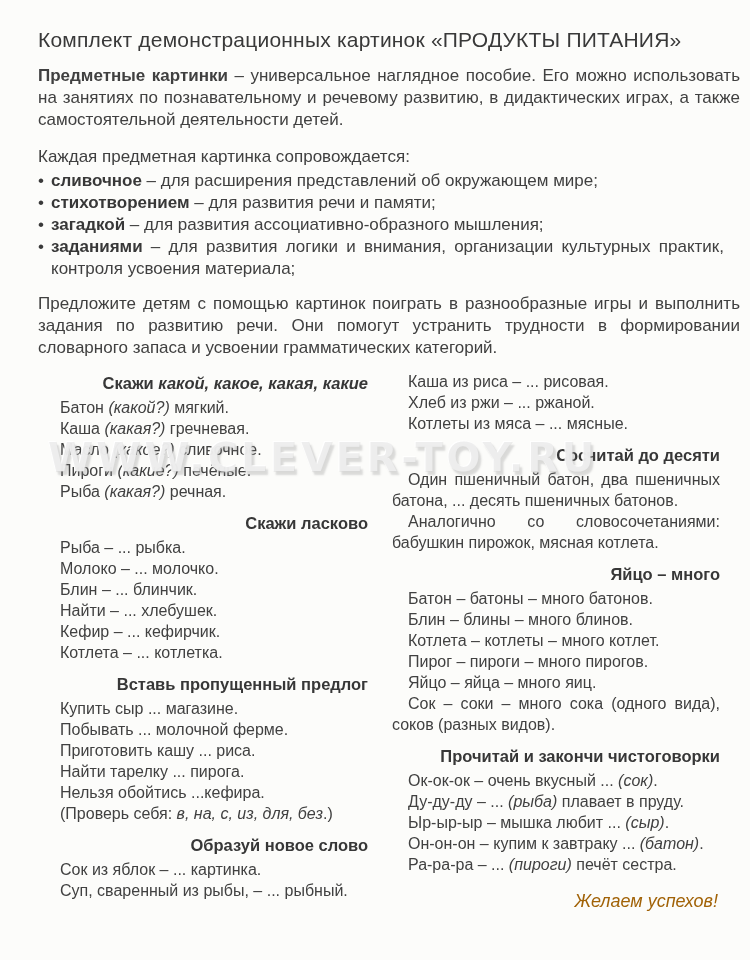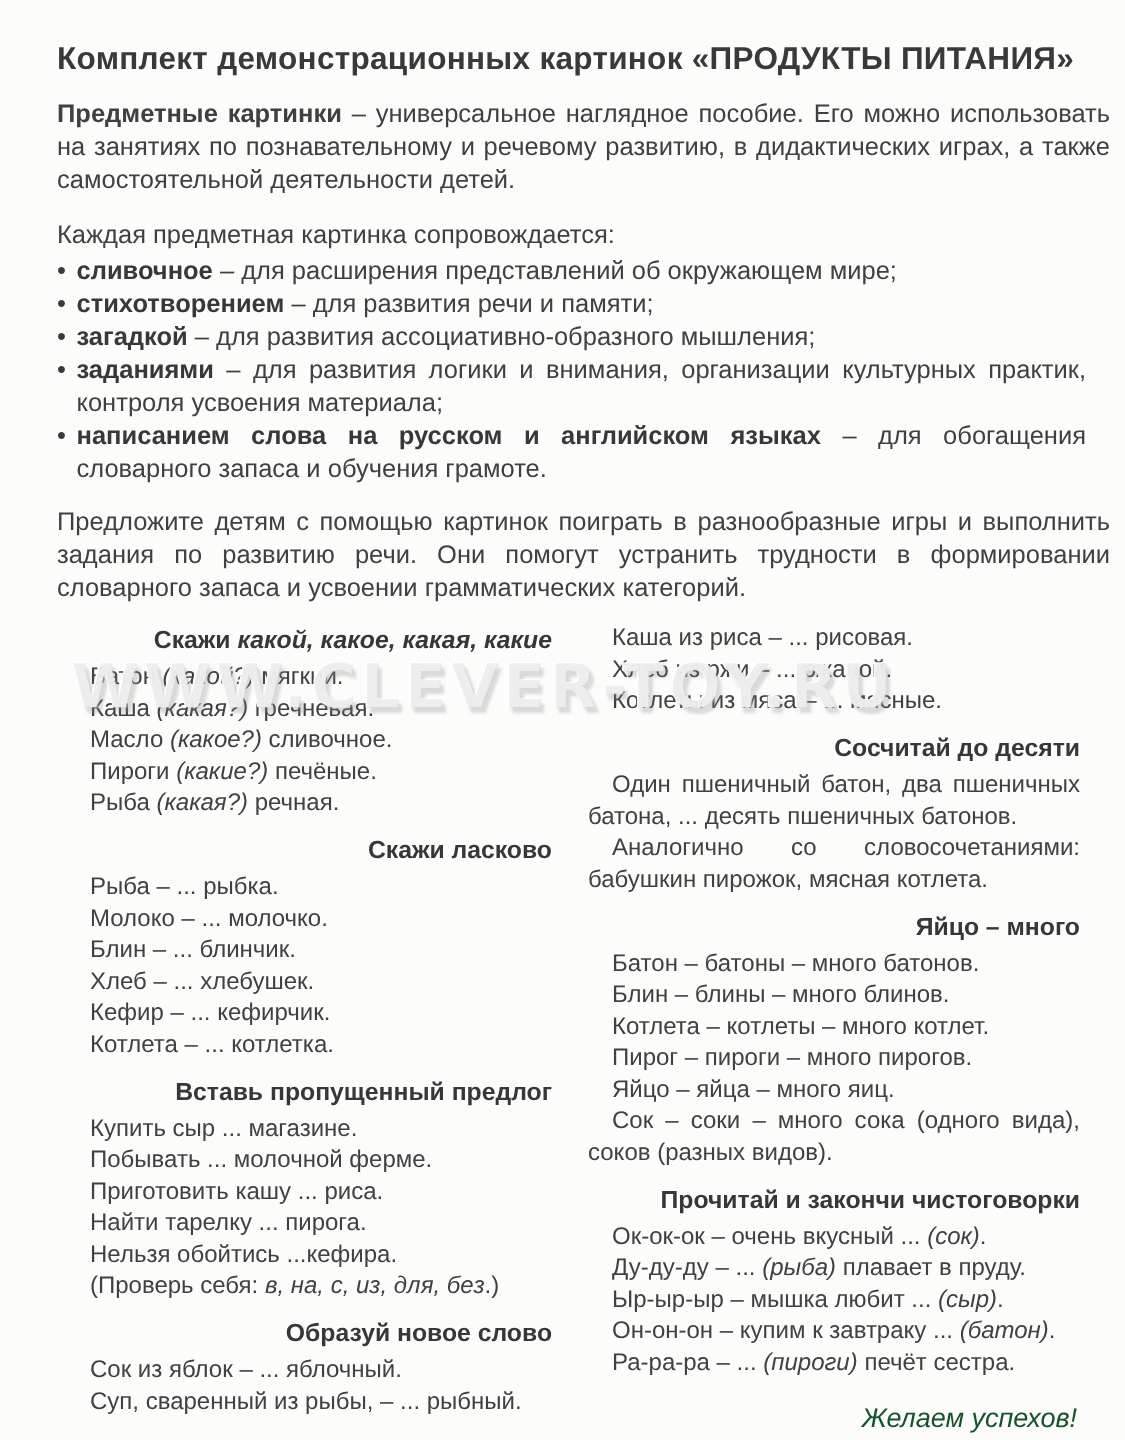--- a/index.html
+++ b/index.html
@@ -12,21 +12,21 @@
   .watermark {
     position:absolute; top:434px; left:48px; z-index:2;
     font-family:"DejaVu Sans", sans-serif; font-weight:bold;
     font-size:41px; letter-spacing:3px; white-space:nowrap;
     color:rgba(214,214,214,0.42);
     text-shadow:-1px -1px 0 rgba(255,255,255,0.95), 2px 3px 2px rgba(130,130,130,0.28);
     pointer-events:none;
   }
   h1.title {
     margin:28px 24px 0 38px; font-size:21px; line-height:24px;
-    font-weight:700; color:#393939; letter-spacing:0.2px;
+    font-weight:400; color:#393939; letter-spacing:0.2px;
   }
   p.body-par {
     margin:13px 10px 0 38px; font-size:17px; line-height:22px;
     text-align:justify; color:#404040;
   }
   p.lead { margin:15px 26px 0 38px; font-size:17px; line-height:22px; color:#404040; }
   ul.bullets { margin:2px 26px 0 38px; padding:0; list-style:none; }
   ul.bullets li {
     position:relative; padding-left:13px; font-size:17px; line-height:22px;
     text-align:justify; color:#404040;
@@ -38,21 +38,21 @@
   .col-left { width:308px; flex:none; }
   .col-right { flex:1; min-width:0; }
   .col h2 {
     font-size:16.5px; line-height:21px; font-weight:700;
     margin:11px 0 3px 0; color:#373737;text-align:right;
   }
   .col h2.first { margin-top:2px; }
   .col p.line { margin:0; }
   .col-right p.line, .col-right h2, .col-right p.para { text-indent:16px; }
   .col-right p.para { margin:0; text-align:justify; }
-  .closing { margin:16px 2px 0 0; text-align:right; font-style:italic; font-size:18px; color:#14532d; }
+  .closing { margin:16px 2px 0 0; text-align:right; font-style:italic; font-size:18px; color:#a16207; }
   i { font-style:italic; }
   b { font-weight:700; }
 </style>
 </head>
 <body>
 
 <div class="page">
   <div class="watermark">WWW.CLEVER-TOY.RU</div>
 
   <div class="content">
@@ -61,53 +61,52 @@
 
     <p class="body-par"><b>Предметные картинки</b><span> – универсальное наглядное пособие. Его можно использовать на занятиях по познавательному и речевому развитию, в дидактических играх, а также самостоятельной деятельности детей.</span></p>
 
     <p class="lead">Каждая предметная картинка сопровождается:</p>
 
     <ul class="bullets">
       <li><b>сливочное</b><span> – для расширения представлений об окружающем мире;</span></li>
       <li><b>стихотворением</b><span> – для развития речи и памяти;</span></li>
       <li><b>загадкой</b><span> – для развития ассоциативно-образного мышления;</span></li>
       <li><b>заданиями</b><span> – для развития логики и внимания, организации культурных практик, контроля усвоения материала;</span></li>
-      <li><b>написанием слова на русском и английском языках</b><span> – для обогащения словарного запаса и обучения грамоте.</span></li>
     </ul>
 
     <p class="body-par">Предложите детям с помощью картинок поиграть в разнообразные игры и выполнить задания по развитию речи. Они помогут устранить трудности в формировании словарного запаса и усвоении грамматических категорий.</p>
 
     <div class="columns">
 
       <div class="col col-left">
         <h2 class="first"><span>Скажи </span><i>какой, какое, какая, какие</i></h2>
         <p class="line"><span>Батон </span><i>(какой?)</i><span> мягкий.</span></p>
         <p class="line"><span>Каша </span><i>(какая?)</i><span> гречневая.</span></p>
         <p class="line"><span>Масло </span><i>(какое?)</i><span> сливочное.</span></p>
         <p class="line"><span>Пироги </span><i>(какие?)</i><span> печёные.</span></p>
         <p class="line"><span>Рыба </span><i>(какая?)</i><span> речная.</span></p>
 
         <h2>Скажи ласково</h2>
         <p class="line">Рыба – ... рыбка.</p>
         <p class="line">Молоко – ... молочко.</p>
         <p class="line">Блин – ... блинчик.</p>
-        <p class="line">Хлеб – ... хлебушек.</p>
+        <p class="line">Найти – ... хлебушек.</p>
         <p class="line">Кефир – ... кефирчик.</p>
         <p class="line">Котлета – ... котлетка.</p>
 
         <h2>Вставь пропущенный предлог</h2>
         <p class="line">Купить сыр ... магазине.</p>
         <p class="line">Побывать ... молочной ферме.</p>
         <p class="line">Приготовить кашу ... риса.</p>
         <p class="line">Найти тарелку ... пирога.</p>
         <p class="line">Нельзя обойтись ...кефира.</p>
         <p class="line"><span>(Проверь себя: </span><i>в, на, с, из, для, без</i><span>.)</span></p>
 
         <h2>Образуй новое слово</h2>
-        <p class="line">Сок из яблок – ... яблочный.</p>
+        <p class="line">Сок из яблок – ... картинка.</p>
         <p class="line">Суп, сваренный из рыбы, – ... рыбный.</p>
       </div>
 
       <div class="col col-right">
         <p class="line">Каша из риса – ... рисовая.</p>
         <p class="line">Хлеб из ржи – ... ржаной.</p>
         <p class="line">Котлеты из мяса – ... мясные.</p>
 
         <h2>Сосчитай до десяти</h2>
         <p class="para">Один пшеничный батон, два пшеничных батона, ... десять пшеничных батонов.</p>

